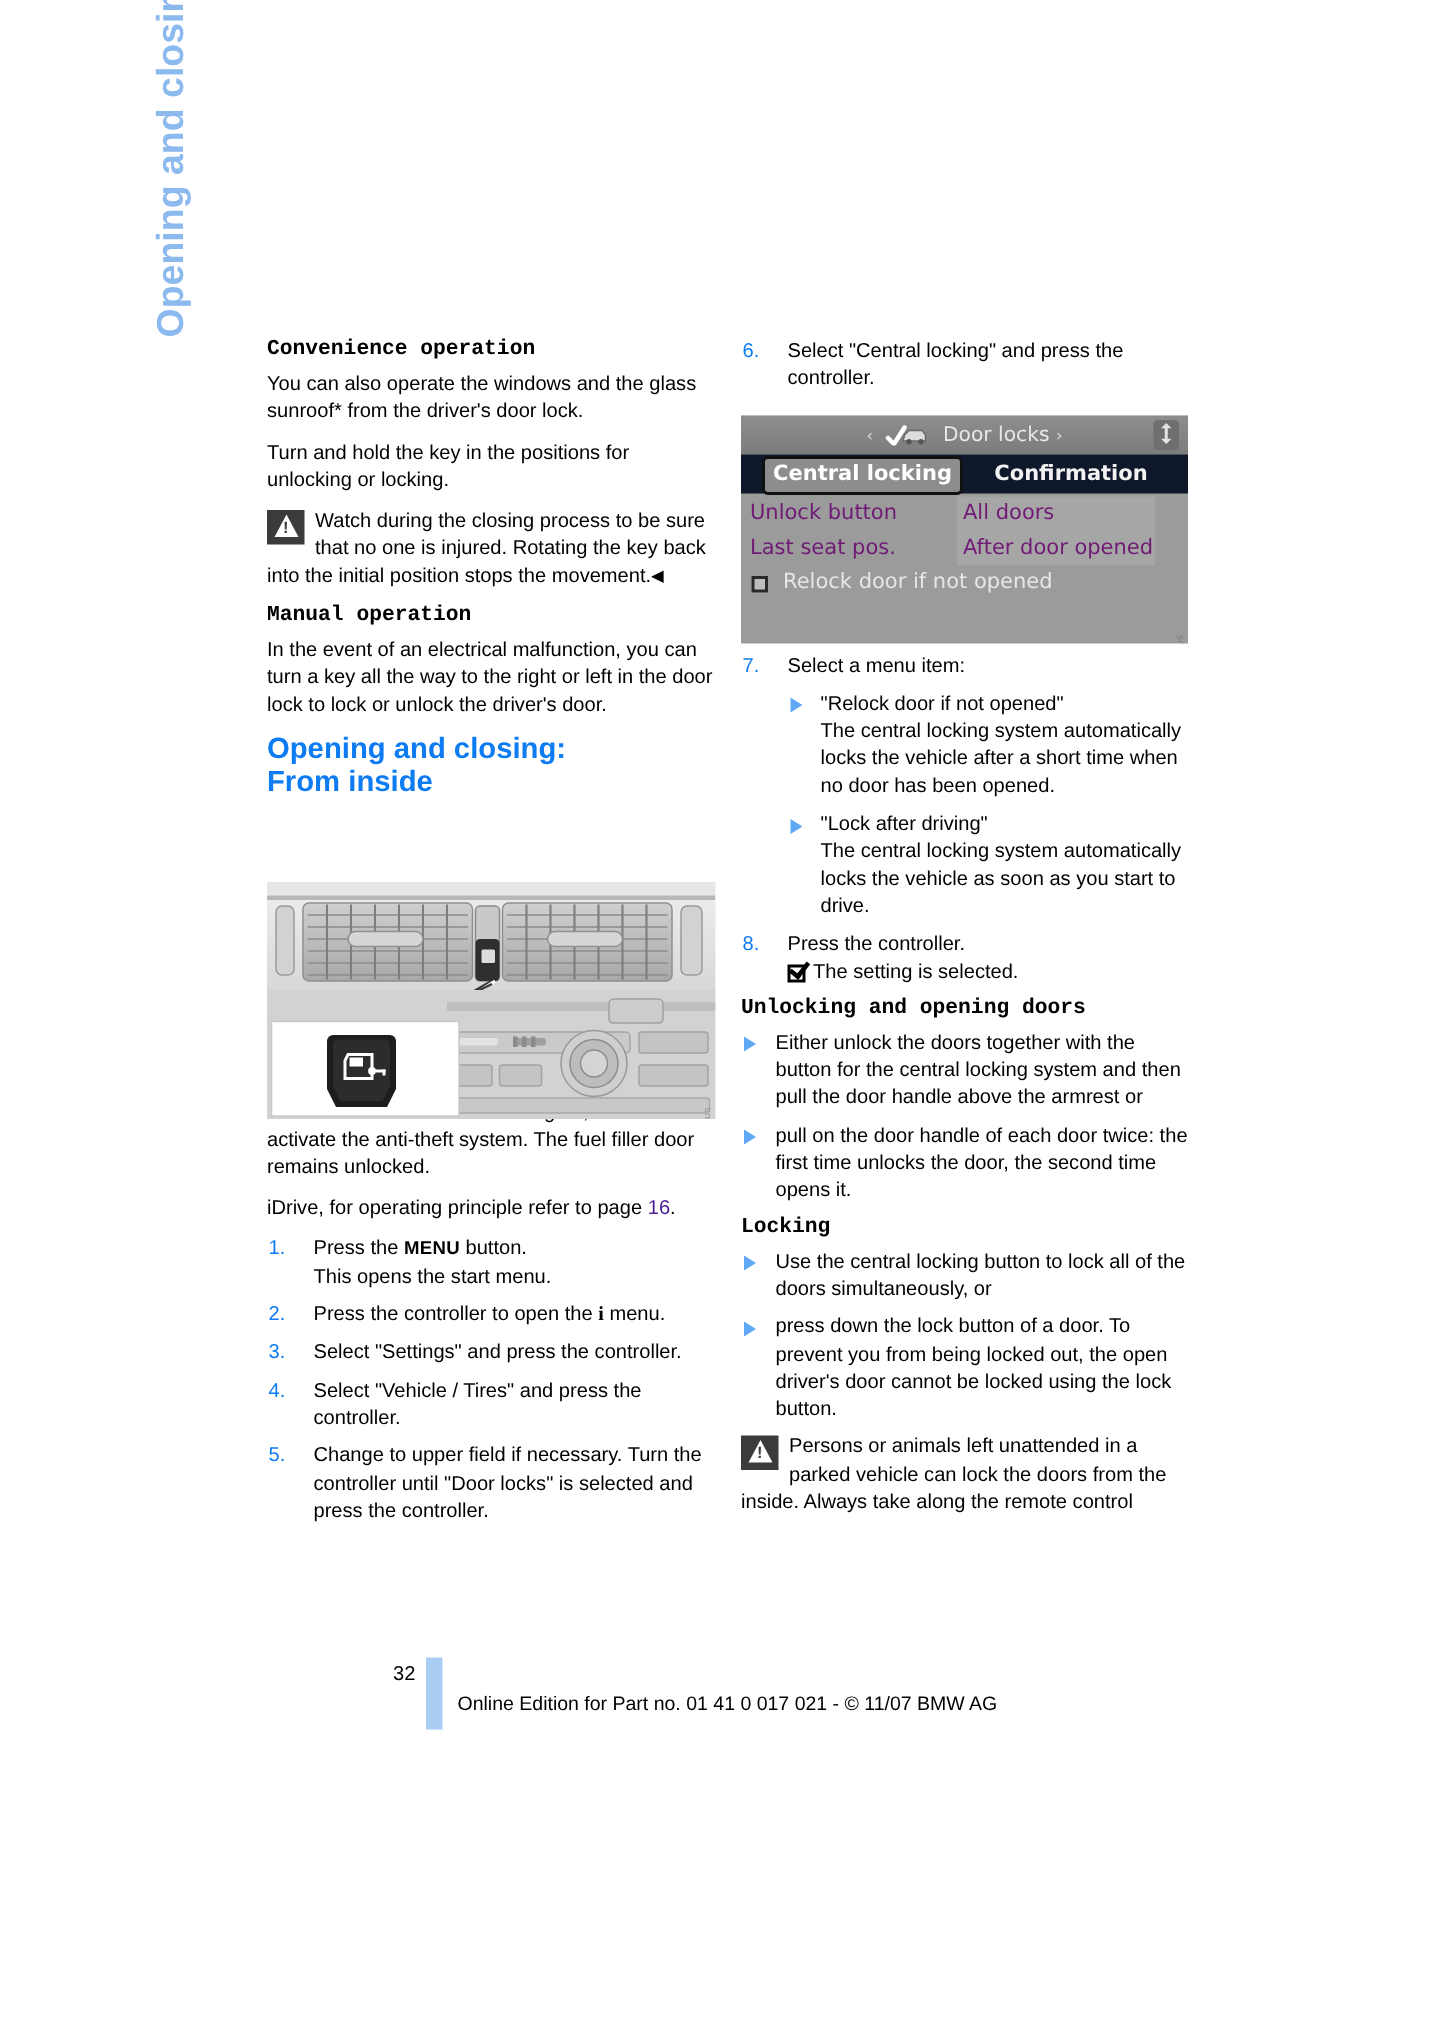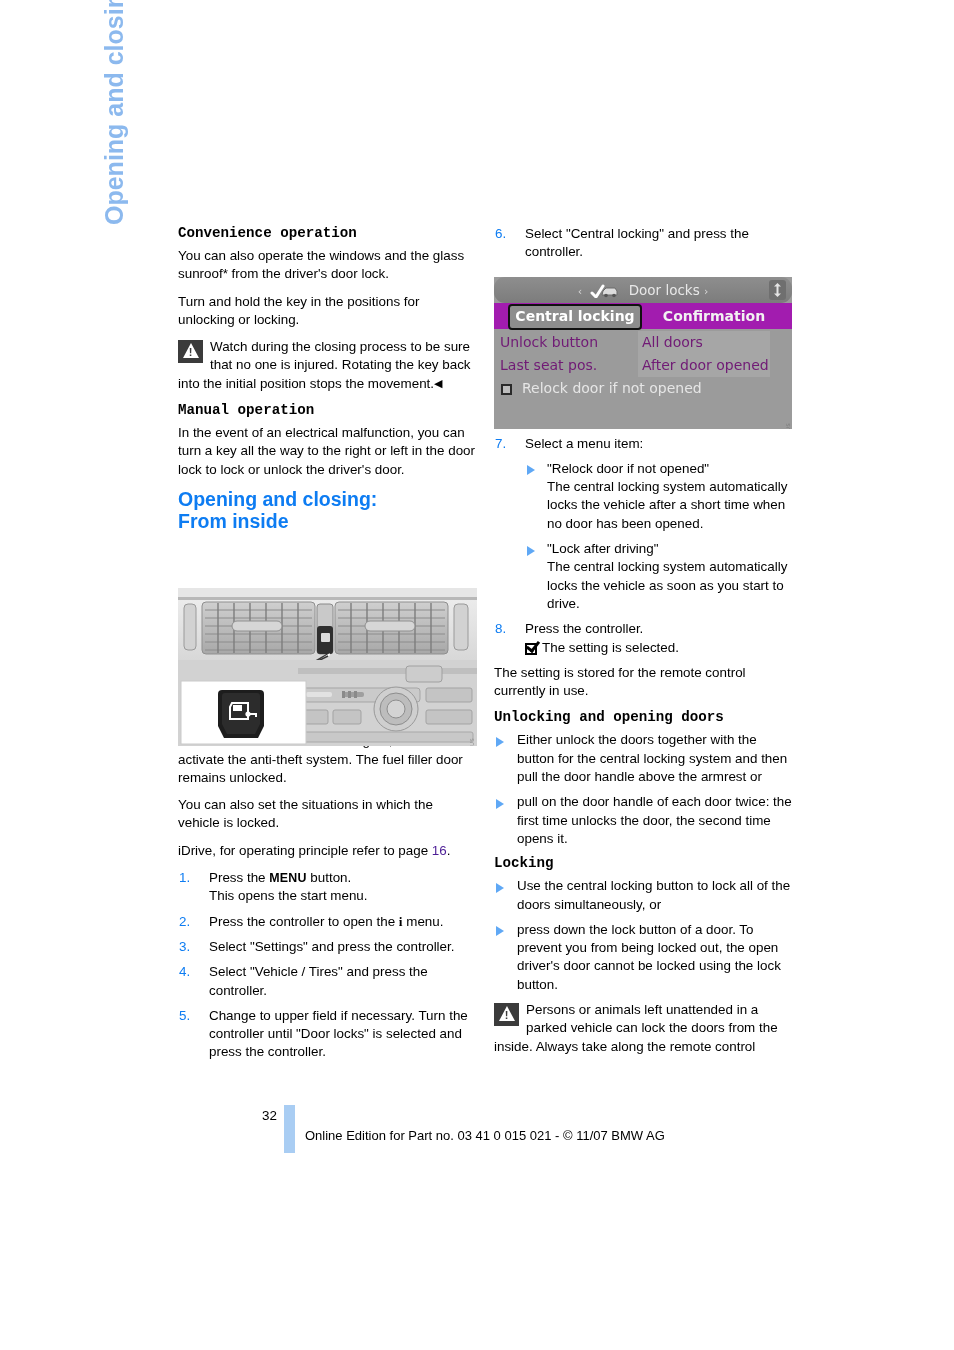--- a/index.html
+++ b/index.html
@@ -223,21 +223,20 @@
   .idrive .bar {
     position: absolute;
     left: 0; top: 0;
     width: 100%;
     height: 26px;
     background: linear-gradient(#8e8e8e,#7c7c7c);
     color: #e8e8e8;
     font-size: 13.5px;
     line-height: 26px;
     text-align: center;
-    border-radius: 11px;
   }
   .idrive .bar .car-ico {
     display: inline-block;
     vertical-align: -3px;
     margin: 0 4px;
   }
   .idrive .bar .chev { font-size: 11px; color: #d8d8d8; }
   .idrive .scroll-ico {
     position: absolute;
     right: 6px; top: 3px;
@@ -247,21 +246,21 @@
     color: #e0e0e0;
     font-size: 10px;
     text-align: center;
     line-height: 20px;
   }
   .idrive .tabs {
     position: absolute;
     left: 0; top: 26px;
     width: 100%;
     height: 26px;
-    background: #a21caf;
+    background: #0f172a;
   }
   .idrive .tab {
     position: absolute;
     top: 1px;
     font-size: 14px;
     line-height: 24px;
     color: #f2f2f2;
     font-weight: bold;
     text-align: center;
   }
@@ -402,21 +401,20 @@
     <p class="body">In the event of an electrical malfunction, you can turn a key all the way to the right or left in the door lock to lock or unlock the driver's door.</p>
 
     <h1 class="big sp-top">
       <span>Opening and closing:</span><br>
       <span>From inside</span>
     </h1>
 
     <div style="height:170px"></div>
 
     <p class="body">With the front doors closed, this button serves to unlock or lock doors and the liftgate, but does not activate the anti-theft system. The fuel filler door remains unlocked.</p>
-    <p class="body">You can also set the situations in which the vehicle is locked.</p>
     <p class="body"><span>iDrive, for operating principle refer to page </span><span style="color:#4c1d95">16</span><span>.</span></p>
 
     <ol class="steps">
       <li>
         <span class="num">1.</span><span>Press the </span><span class="menu-b">MENU</span><span> button.</span><br><span>This opens the start menu.</span>
       </li>
       <li>
         <span class="num">2.</span><span>Press the controller to open the </span><span class="i-glyph">i</span><span> menu.</span>
       </li>
       <li>
@@ -559,21 +557,20 @@
         <span>"Lock after driving"</span><br><span>The central locking system automatically locks the vehicle as soon as you start to drive.</span>
       </li>
     </ul>
 
     <ol class="steps">
       <li>
         <span class="num">8.</span><span>Press the controller.</span><br><span class="chk"><span class="bx"></span><span class="tk"></span></span><span>The setting is selected.</span>
       </li>
     </ol>
 
-    <p class="body">The setting is stored for the remote control currently in use.</p>
 
     <h2 class="sec sp-top">Unlocking and opening doors</h2>
     <ul class="tri">
       <li>Either unlock the doors together with the button for the central locking system and then pull the door handle above the armrest or</li>
       <li>pull on the door handle of each door twice: the first time unlocks the door, the second time opens it.</li>
     </ul>
 
     <h2 class="sec sp-top">Locking</h2>
     <ul class="tri">
       <li>Use the central locking button to lock all of the doors simultaneously, or</li>
@@ -629,15 +626,15 @@
         <span class="box-empty"></span>
         <span>Relock door if not opened</span>
       </div>
     </div>
 
     <div class="vcap">WVC0101.0US</div>
   </div>
 
   <div class="folio">32</div>
   <div class="folio-bar"></div>
-  <div class="footline">Online Edition for Part no. 03 41 0 015 021 - © 11/07 BMW AG</div>
+  <div class="footline">Online Edition for Part no. 01 41 0 017 021 - © 11/07 BMW AG</div>
 
 </div>
 
 </body></html>

